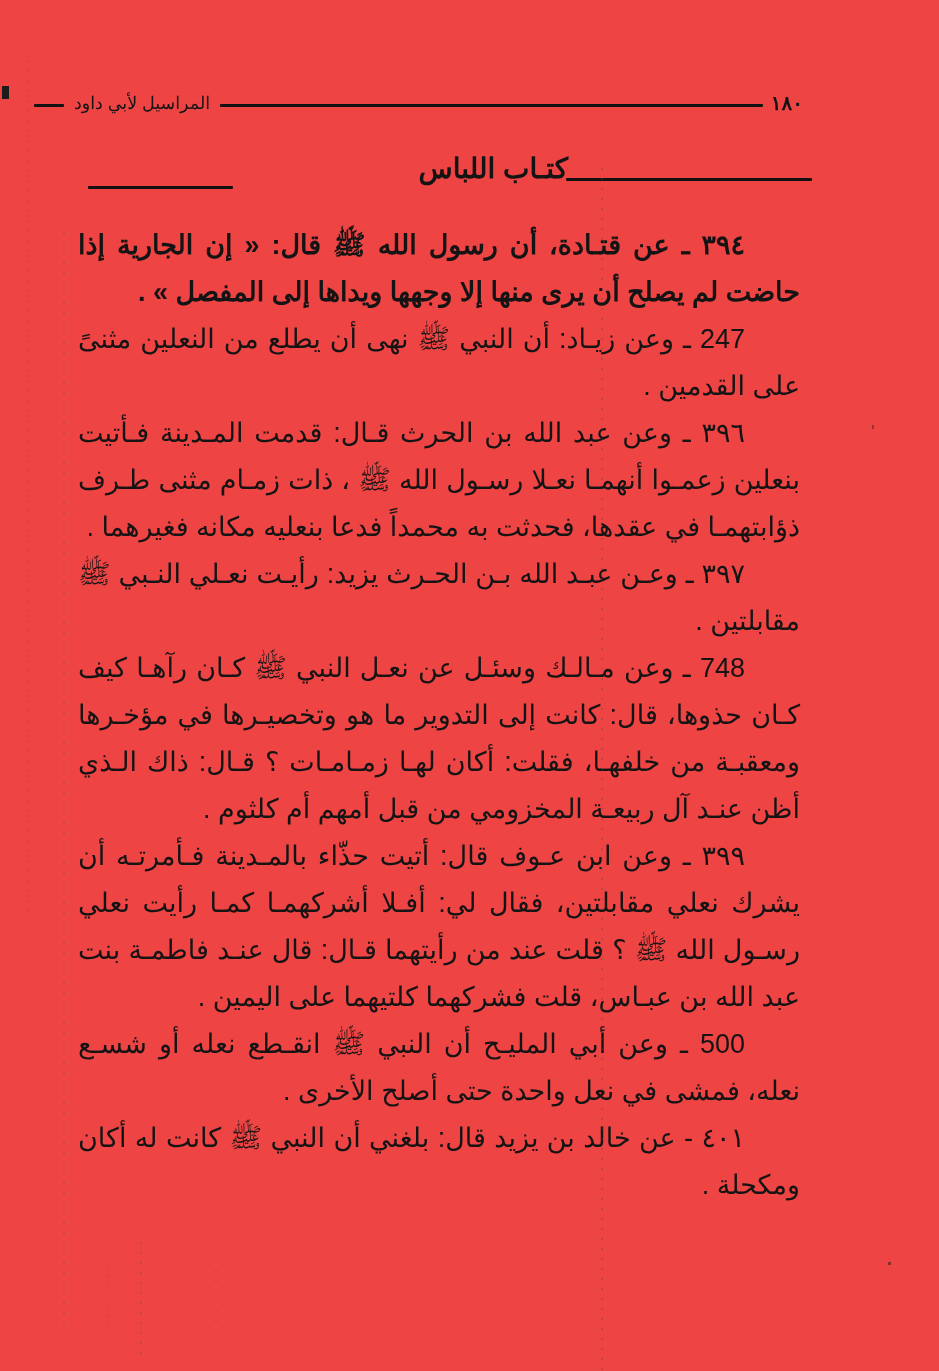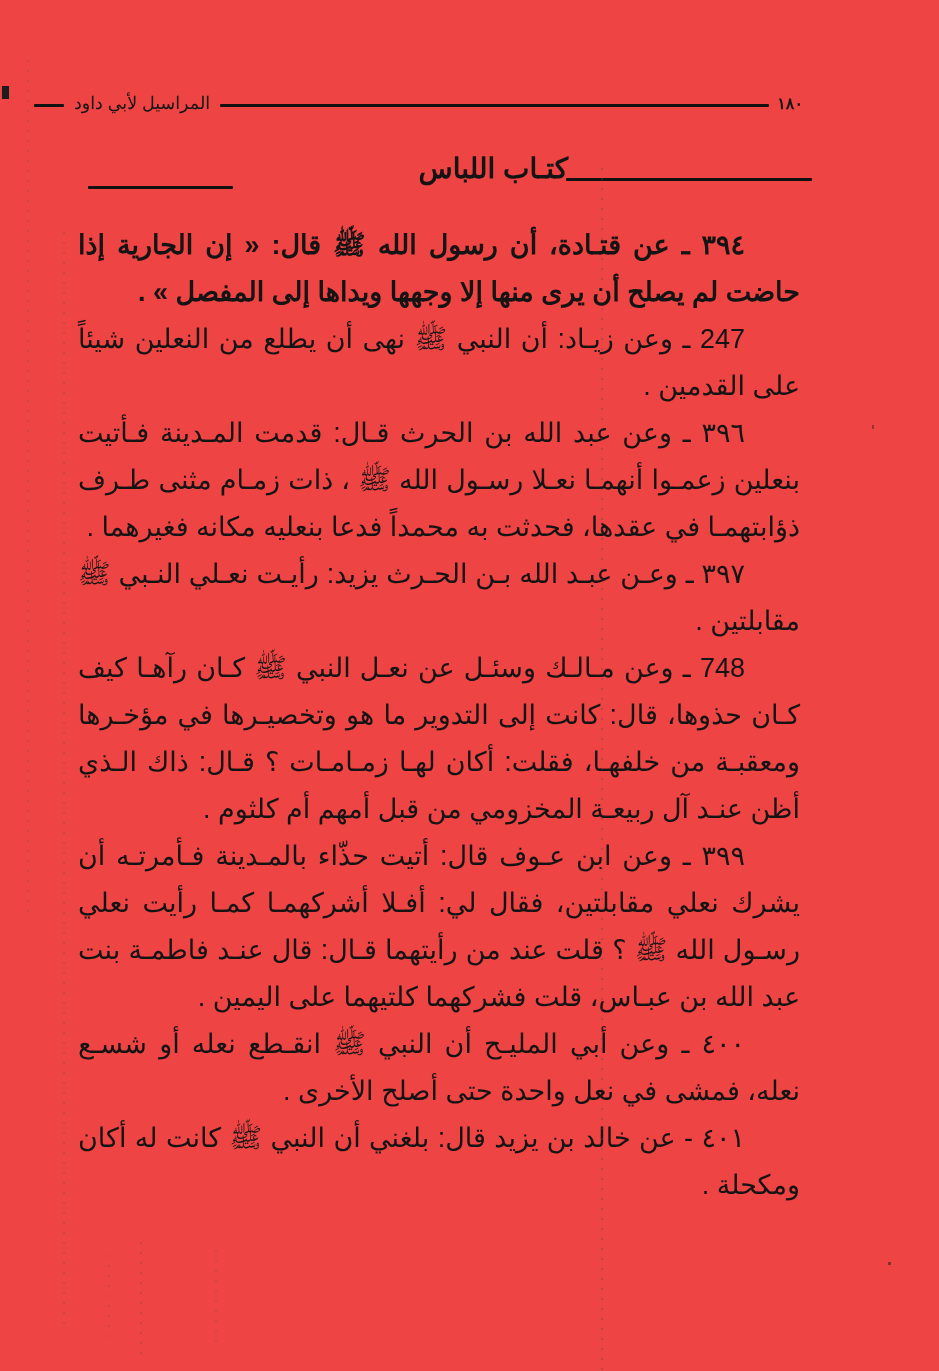--- a/index.html
+++ b/index.html
@@ -26,21 +26,21 @@
   .rule { background: #121212; height: 3px; border-radius: 1px; }
   .header .lead-rule { width: 30px; margin-right: 6px; }
   .header .book-title {
     font-size: 17.5px;
     white-space: nowrap;
     direction: rtl;
     padding: 0 4px 4px 4px;
   }
   .header .mid-rule { flex: 1; margin: 0 8px 0 6px; }
   .header .page-no {
-    font-size: 16px;
+    font-size: 20px;
     font-weight: bold;
     letter-spacing: 1px;
     padding-bottom: 4px;
   }
 
   
   .chapter { position: absolute; top: 152px; left: 0; right: 0; height: 52px; }
   .chapter .left-rule  { position: absolute; left: 88px;  top: 34px; width: 145px; }
   .chapter .right-rule { position: absolute; left: 566px; top: 26px; width: 246px; }
   .chapter .chapter-title {
@@ -88,26 +88,26 @@
   </div>
 
   <div class="chapter">
     <span class="rule left-rule"></span>
     <span class="chapter-title">كتـاب اللباس</span>
     <span class="rule right-rule"></span>
   </div>
 
   <div class="body-text">
     <p class="bold"><span class="hnum">٣٩٤ ـ</span> <span>عن قتـادة، أن رسول الله ﷺ قال: « إن الجارية إذا حاضت لم يصلح أن يرى منها إلا وجهها ويداها إلى المفصل » .</span></p>
-    <p><span class="hnum">247 ـ</span> <span>وعن زيـاد: أن النبي ﷺ نهى أن يطلع من النعلين شيئاً على القدمين .</span></p>
+    <p><span class="hnum">247 ـ</span> <span>وعن زيـاد: أن النبي ﷺ نهى أن يطلع من النعلين مثنىً على القدمين .</span></p>
     <p><span class="hnum">٣٩٦ ـ</span> <span>وعن عبد الله بن الحرث قـال: قدمت المـدينة فـأتيت بنعلين زعمـوا أنهمـا نعـلا رسـول الله ﷺ ، ذات زمـام مثنى طـرف ذؤابتهمـا في عقدها، فحدثت به محمداً فدعا بنعليه مكانه فغيرهما .</span></p>
     <p><span class="hnum">٣٩٧ ـ</span> <span>وعـن عبـد الله بـن الحـرث يزيد: رأيـت نعـلي النـبي ﷺ مقابلتين .</span></p>
     <p><span class="hnum">748 ـ</span> <span>وعن مـالـك وسئـل عن نعـل النبي ﷺ كـان رآهـا كيف كـان حذوها، قال: كانت إلى التدوير ما هو وتخصيـرها في مؤخـرها ومعقبـة من خلفهـا، فقلت: أكان لهـا زمـامـات ؟ قـال: ذاك الـذي أظن عنـد آل ربيعـة المخزومي من قبل أمهم أم كلثوم .</span></p>
     <p><span class="hnum">٣٩٩ ـ</span> <span>وعن ابن عـوف قال: أتيت حذّاء بالمـدينة فـأمرتـه أن يشرك نعلي مقابلتين، فقال لي: أفـلا أشركهمـا كمـا رأيت نعلي رسـول الله ﷺ ؟ قلت عند من رأيتهما قـال: قال عنـد فاطمـة بنت عبد الله بن عبـاس، قلت فشركهما كلتيهما على اليمين .</span></p>
-    <p><span class="hnum">٤٠٠ ـ</span> <span>وعن أبي المليـح أن النبي ﷺ انقـطع نعله أو شسـع نعله، فمشى في نعل واحدة حتى أصلح الأخرى .</span></p>
+    <p><span class="hnum">500 ـ</span> <span>وعن أبي المليـح أن النبي ﷺ انقـطع نعله أو شسـع نعله، فمشى في نعل واحدة حتى أصلح الأخرى .</span></p>
     <p><span class="hnum">٤٠١ -</span> <span>عن خالد بن يزيد قال: بلغني أن النبي ﷺ كانت له أكان ومكحلة .</span></p>
   </div>
 
   <div class="vdots" style="left:601px; top:168px; height:1203px;"></div>
   <div class="vdots" style="left:63px; top:232px; height:1100px; opacity:.22;"></div>
   <div class="vdots" style="left:27px; top:60px; height:860px; opacity:.18;"></div>
   <div class="vdots" style="left:140px; top:1242px; height:118px; opacity:.22;"></div>
   <div class="vdots" style="left:215px; top:1250px; height:100px; opacity:.18;"></div>
   <div class="vdots" style="left:108px; top:1255px; height:90px; opacity:.15;"></div>
 

